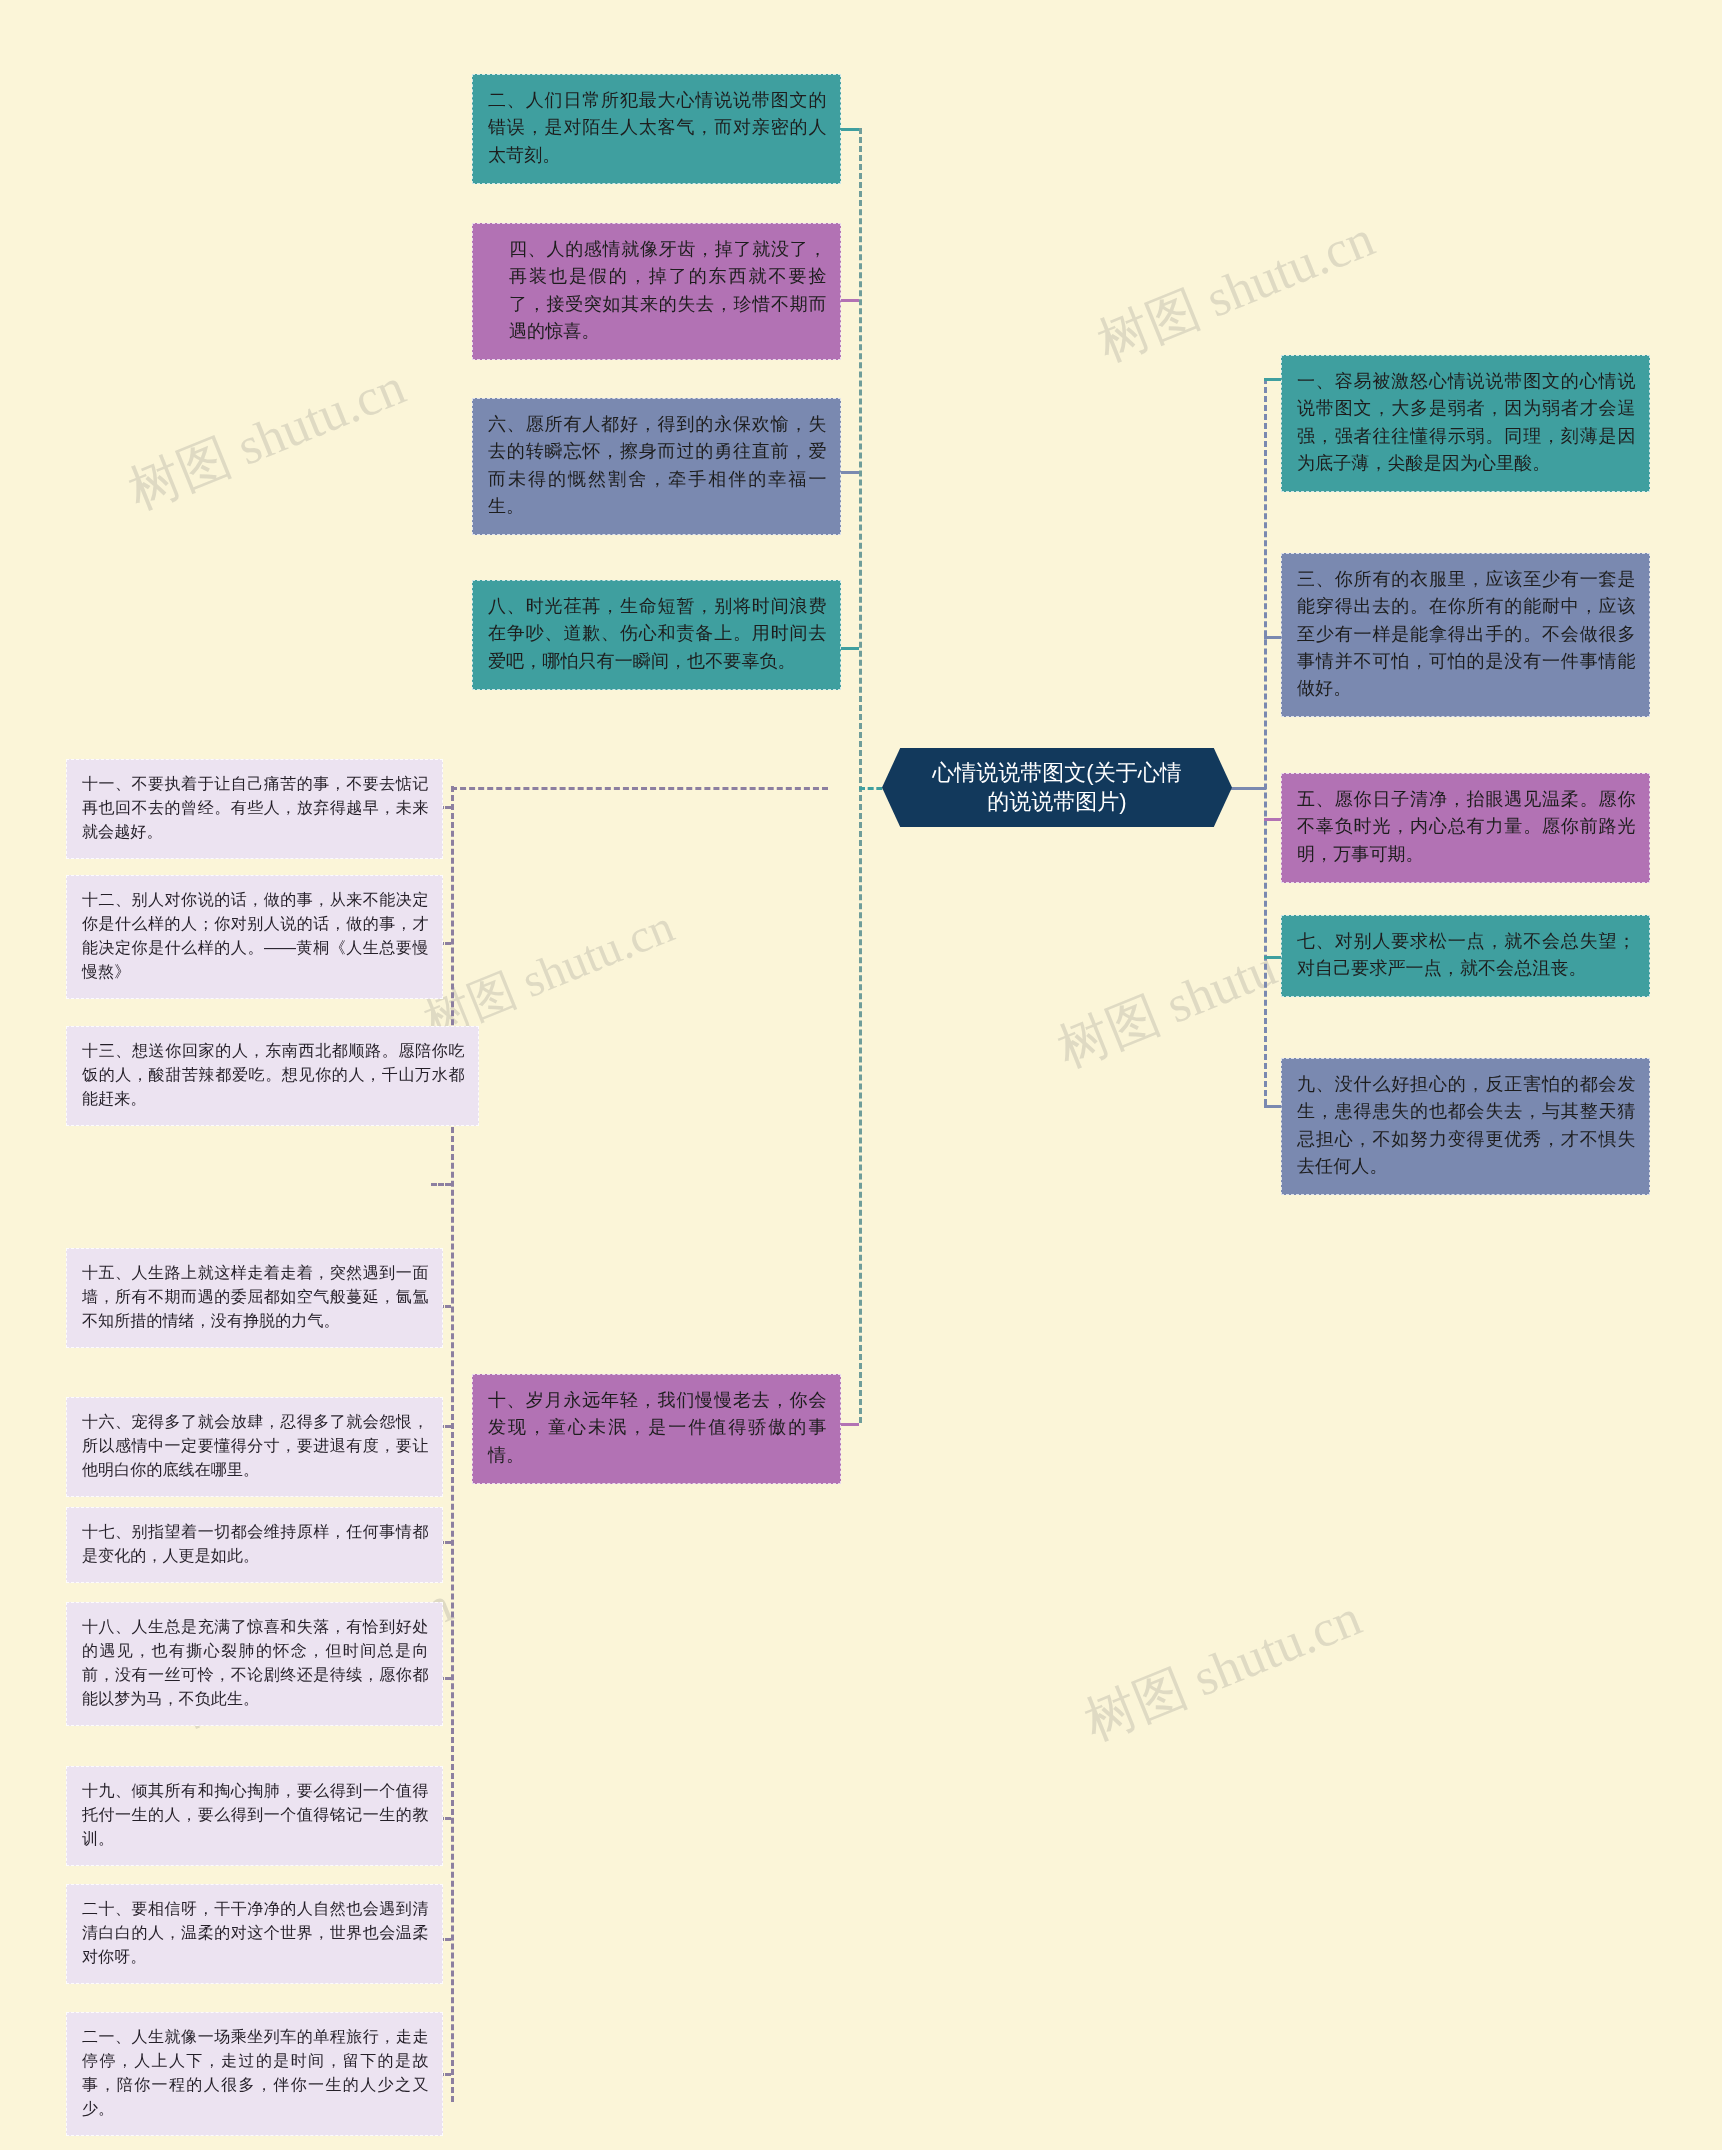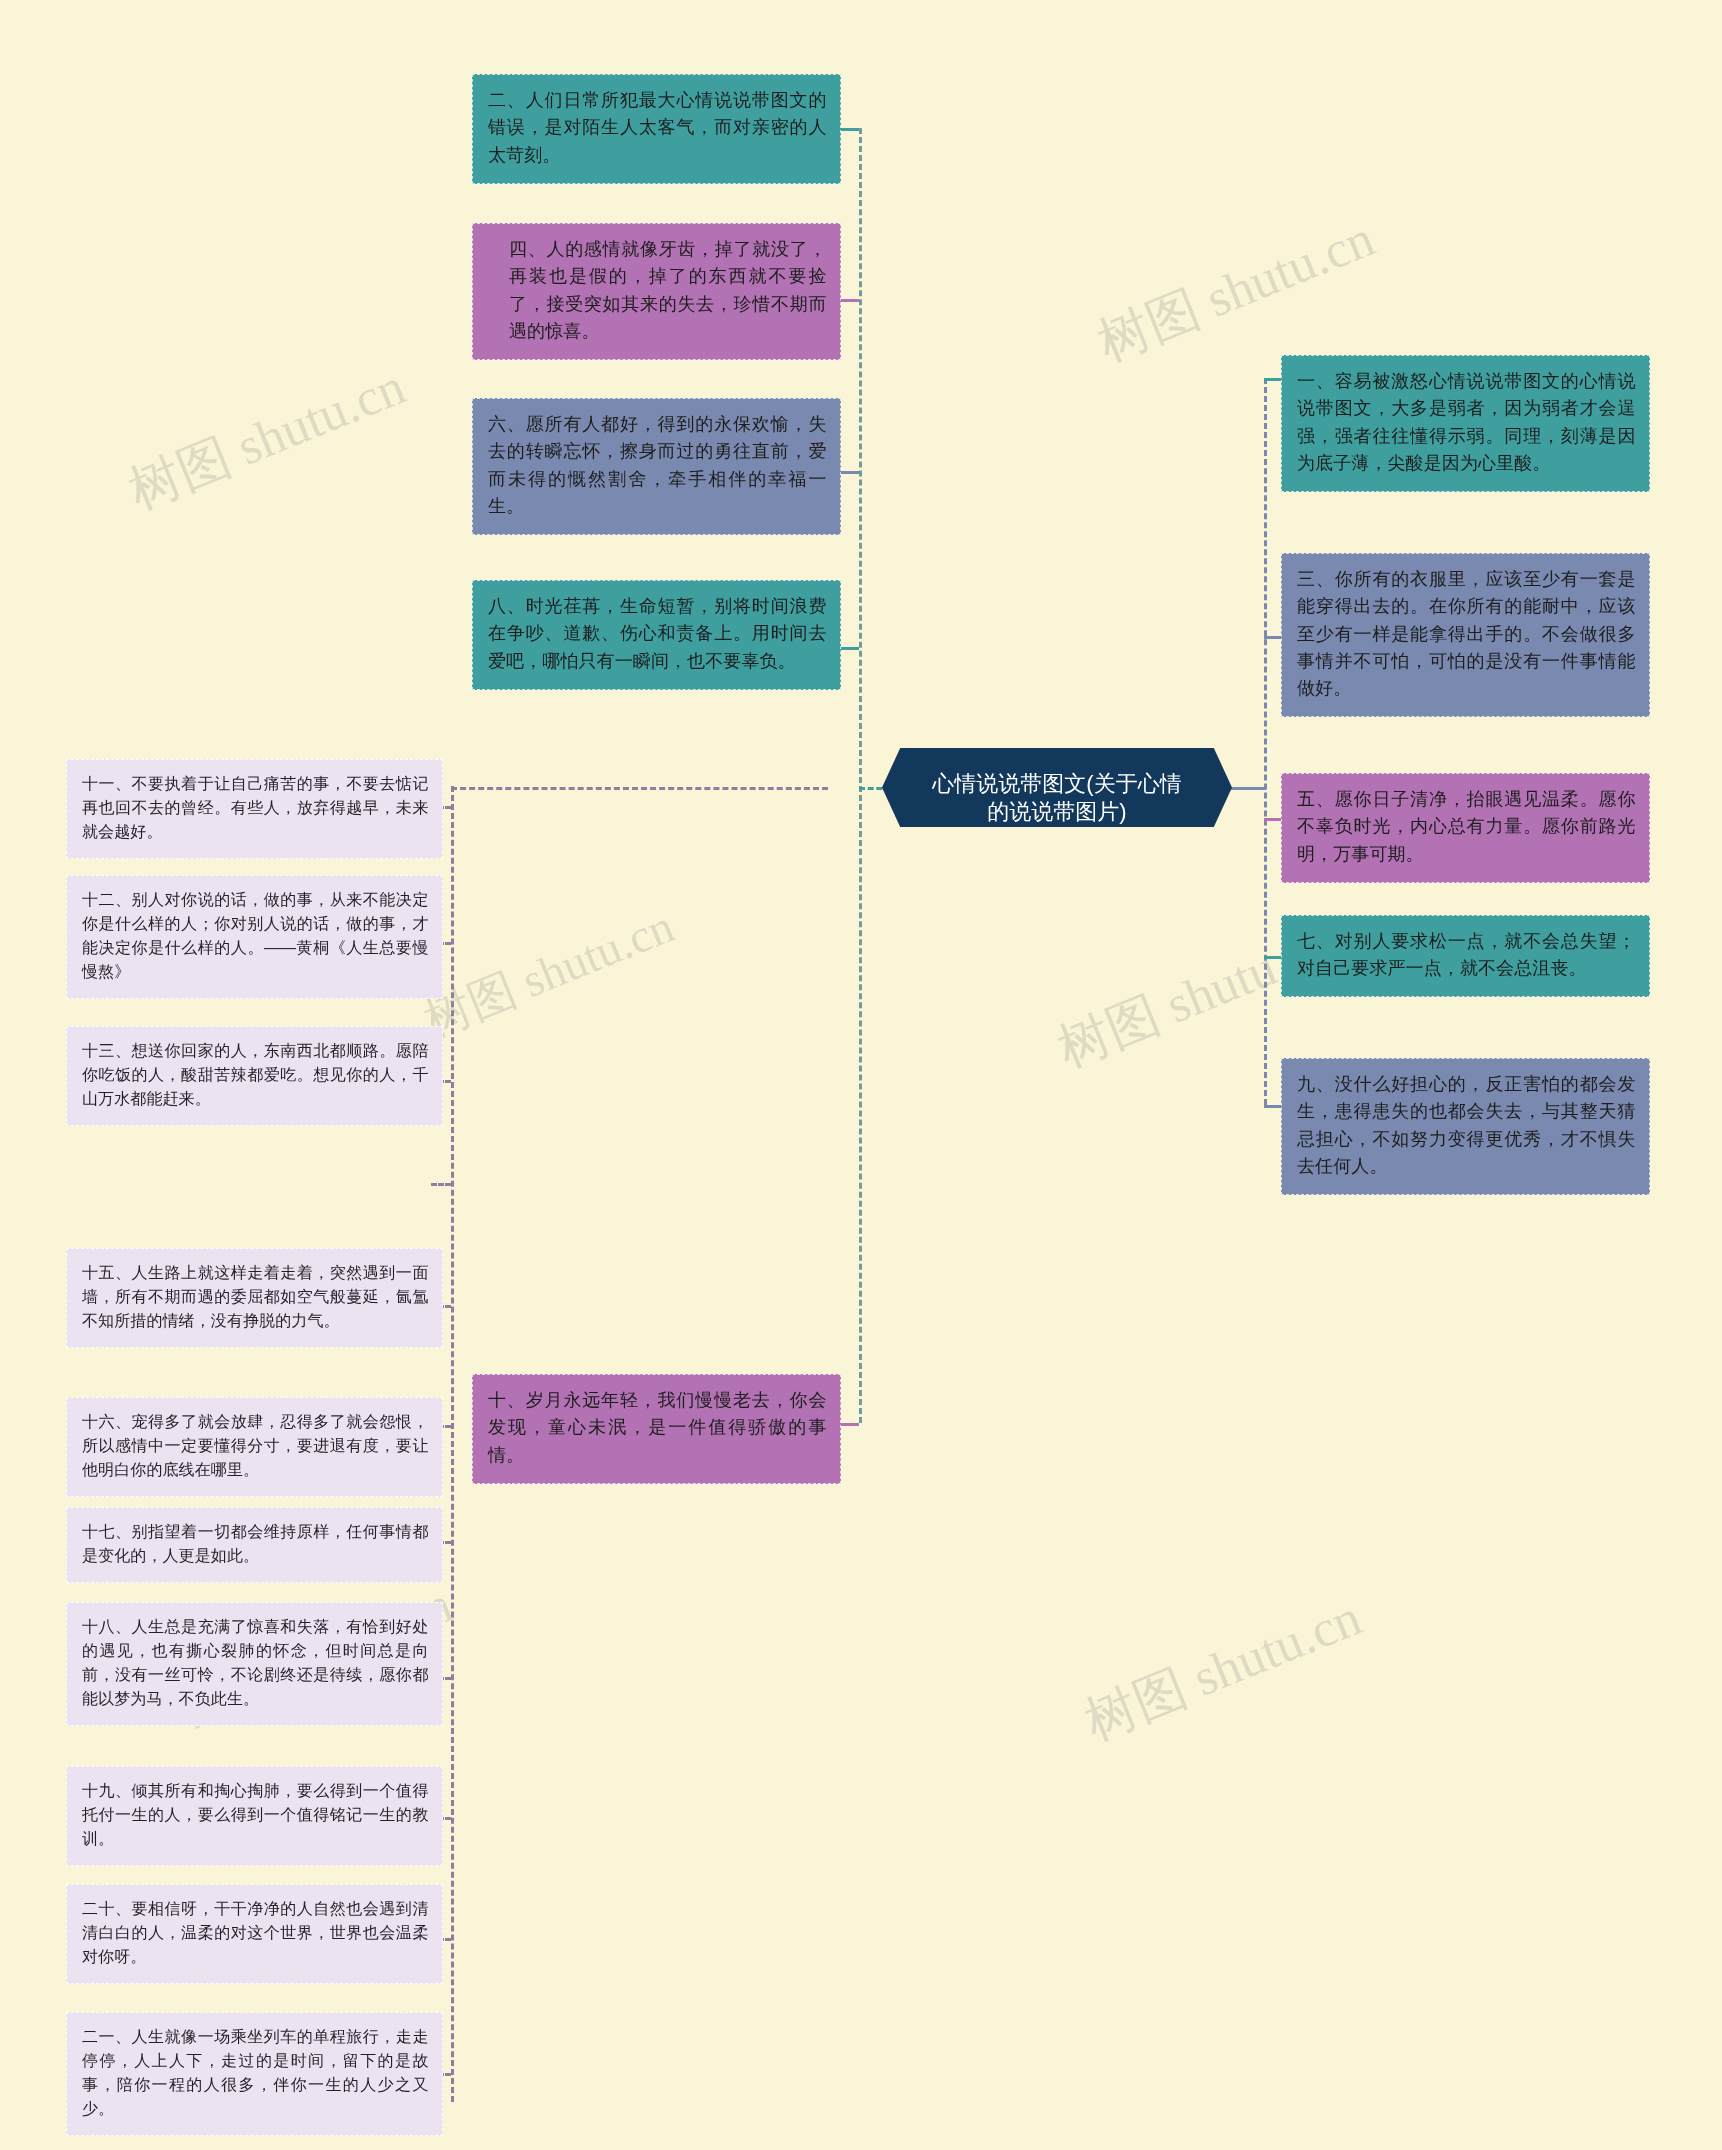--- a/index.html
+++ b/index.html
@@ -42,21 +42,21 @@
   .node.lavender{background:#ece3f1;color:#241f28;border-color:rgba(255,255,255,.9);}
 
   
   .center-node{
     position:absolute;
     width:350px;height:79px;
     background:#12395c;
     color:#ffffff;
     font-size:22px;
     line-height:1.3;
-    display:flex;align-items:flex-end;justify-content:center;
+    display:flex;align-items:center;justify-content:center;
     text-align:center;
     clip-path:polygon(5.2% 0,94.8% 0,100% 50%,94.8% 100%,5.2% 100%,0 50%);
     padding:0 30px;box-sizing:border-box;
   }
   .center-node span{display:block;}
 
   
   .vline{position:absolute;width:0;border-left:3.4px dashed #8c7fa0;}
   .hline{position:absolute;height:0;border-top:3.4px solid #8c7fa0;}
   .hline.teal{border-top-color:#3f9f9f;}
@@ -127,21 +127,21 @@
   <div class="node orchid" style="left:1281px;top:773px;width:369px;">五、愿你日子清净，抬眼遇见温柔。愿你不辜负时光，内心总有力量。愿你前路光明，万事可期。</div>
 
   <div class="node teal" style="left:1281px;top:915px;width:369px;">七、对别人要求松一点，就不会总失望；对自己要求严一点，就不会总沮丧。</div>
 
   <div class="node slate" style="left:1281px;top:1058px;width:369px;">九、没什么好担心的，反正害怕的都会发生，患得患失的也都会失去，与其整天猜忌担心，不如努力变得更优秀，才不惧失去任何人。</div>
 
   <div class="node lavender" style="left:66px;top:759px;width:377px;font-size:16px;line-height:1.5;">十一、不要执着于让自己痛苦的事，不要去惦记再也回不去的曾经。有些人，放弃得越早，未来就会越好。</div>
 
   <div class="node lavender" style="left:66px;top:875px;width:377px;font-size:16px;line-height:1.5;">十二、别人对你说的话，做的事，从来不能决定你是什么样的人；你对别人说的话，做的事，才能决定你是什么样的人。——黄桐《人生总要慢慢熬》</div>
 
-  <div class="node lavender" style="left:66px;top:1026px;width:377px;font-size:16px;line-height:1.5;">十三、想送你回家的人，东南西北都顺路。愿陪你吃饭的人，酸甜苦辣都爱吃。想见你的人，千山万水都能赶来。</div>
+  <div class="node lavender" style="left:66px;top:1026px;width:413px;font-size:16px;line-height:1.5;">十三、想送你回家的人，东南西北都顺路。愿陪你吃饭的人，酸甜苦辣都爱吃。想见你的人，千山万水都能赶来。</div>
 
 
   <div class="node lavender" style="left:66px;top:1248px;width:377px;font-size:16px;line-height:1.5;">十五、人生路上就这样走着走着，突然遇到一面墙，所有不期而遇的委屈都如空气般蔓延，氤氲不知所措的情绪，没有挣脱的力气。</div>
 
   <div class="node lavender" style="left:66px;top:1373px;width:377px;font-size:16px;line-height:1.5;margin-top:24px;">十六、宠得多了就会放肆，忍得多了就会怨恨，所以感情中一定要懂得分寸，要进退有度，要让他明白你的底线在哪里。</div>
 
   <div class="node lavender" style="left:66px;top:1507px;width:377px;font-size:16px;line-height:1.5;">十七、别指望着一切都会维持原样，任何事情都是变化的，人更是如此。</div>
 
   <div class="node lavender" style="left:66px;top:1602px;width:377px;font-size:16px;line-height:1.5;">十八、人生总是充满了惊喜和失落，有恰到好处的遇见，也有撕心裂肺的怀念，但时间总是向前，没有一丝可怜，不论剧终还是待续，愿你都能以梦为马，不负此生。</div>
 

